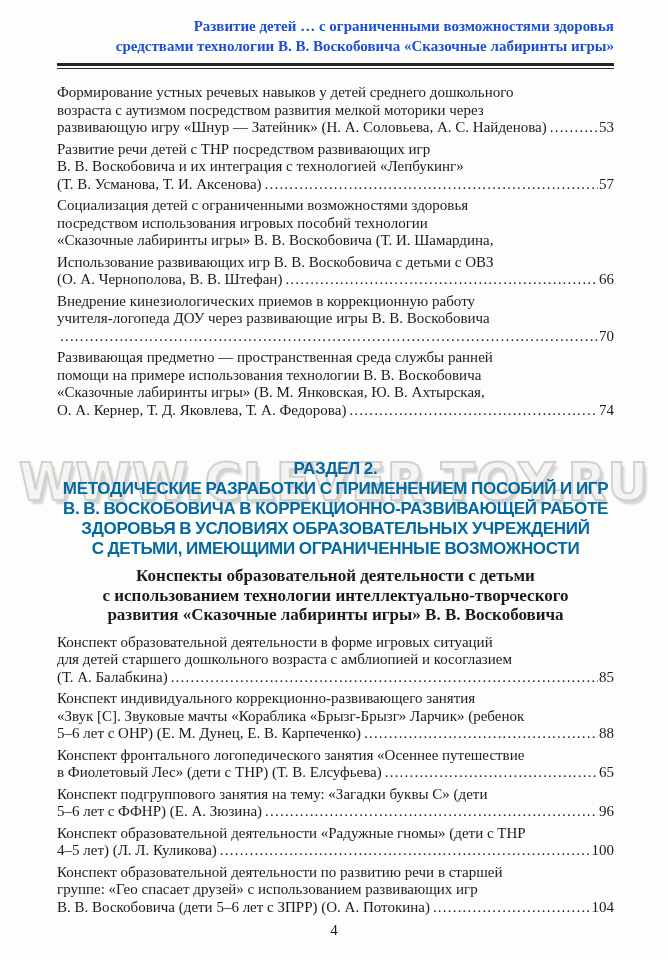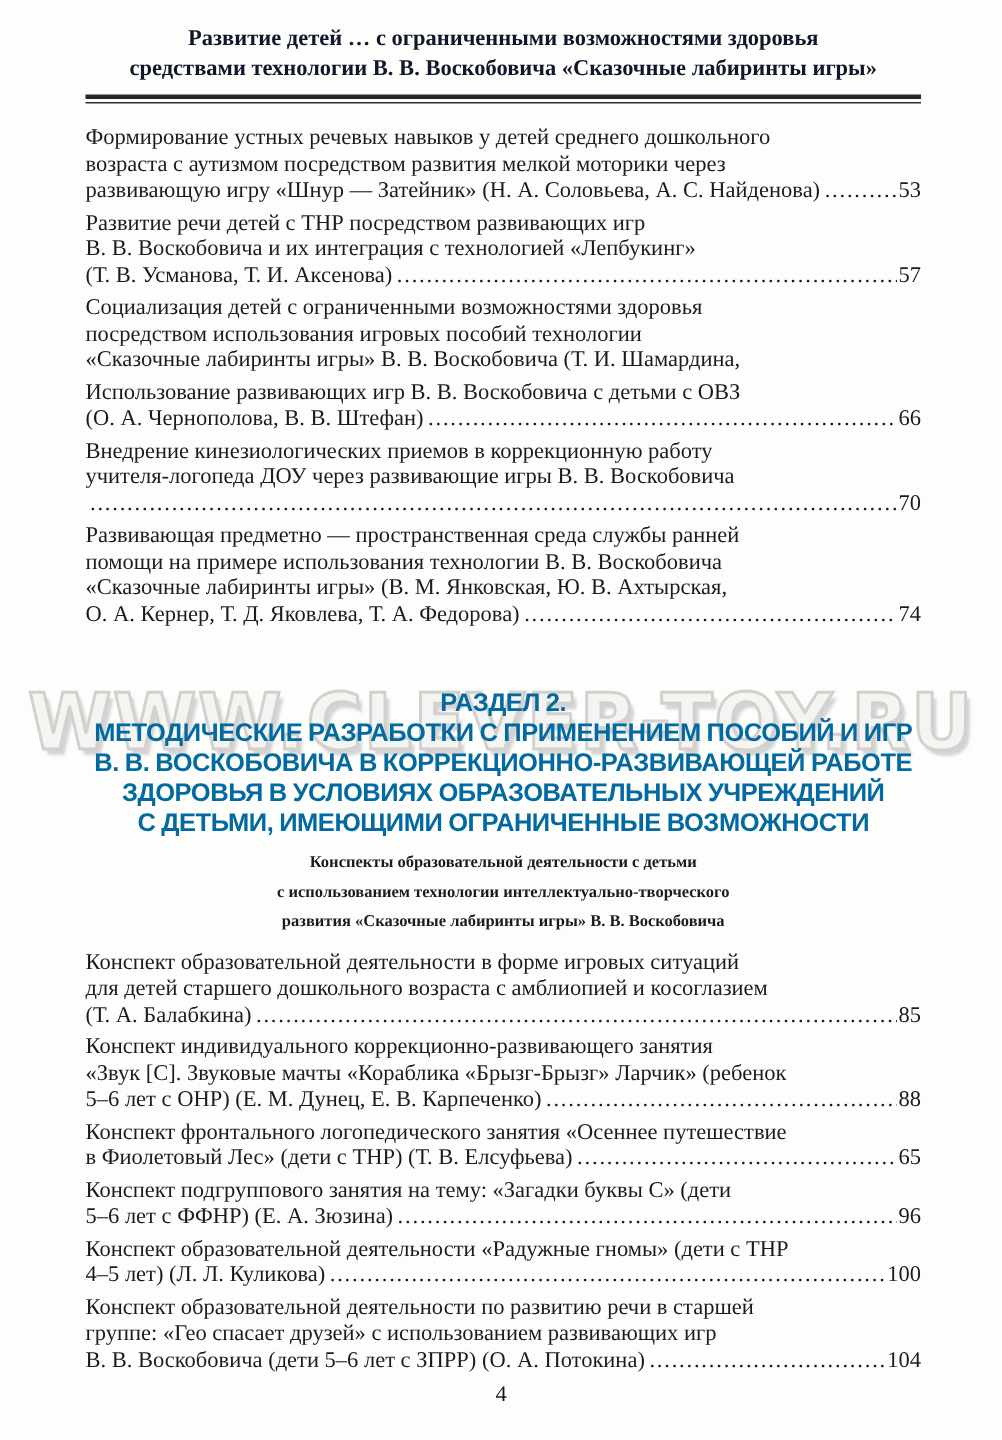--- a/index.html
+++ b/index.html
@@ -29,25 +29,25 @@
     -webkit-text-stroke:2px #d2d1ce;
     text-shadow:3px 4px 2px rgba(120,120,118,.30);
     z-index:1;
     user-select:none;
   }
   .content{
     position:relative;z-index:2;
     padding:16px 54px 0 57px;
   }
   .running-head{
-    text-align:center;
+    text-align:right;
     font-weight:bold;
     font-size:15px;
     line-height:20px;
-    color:#0f172a;
+    color:#1d4ed8;
   }
   .rule{
     margin-top:7px;
     height:2px;
     border-top:3px solid #262626;
     border-bottom:1px solid #2e2e2e;
   }
   .toc{margin-top:15px;}
   .entry{
     font-size:15px;
@@ -78,21 +78,21 @@
     line-height:20px;
     letter-spacing:-0.3px;
     word-spacing:-0.5px;
     color:#0369a1;
   }
   .subtitle{
     margin-top:7px;
     margin-bottom:9px;
     text-align:center;
     font-weight:bold;
-    font-size:11px;
+    font-size:17px;
     line-height:19.5px;
   }
   .footer{
     position:absolute;
     left:0;right:0;
     top:922px;
     text-align:center;
     font-size:15px;
     z-index:2;
   }

